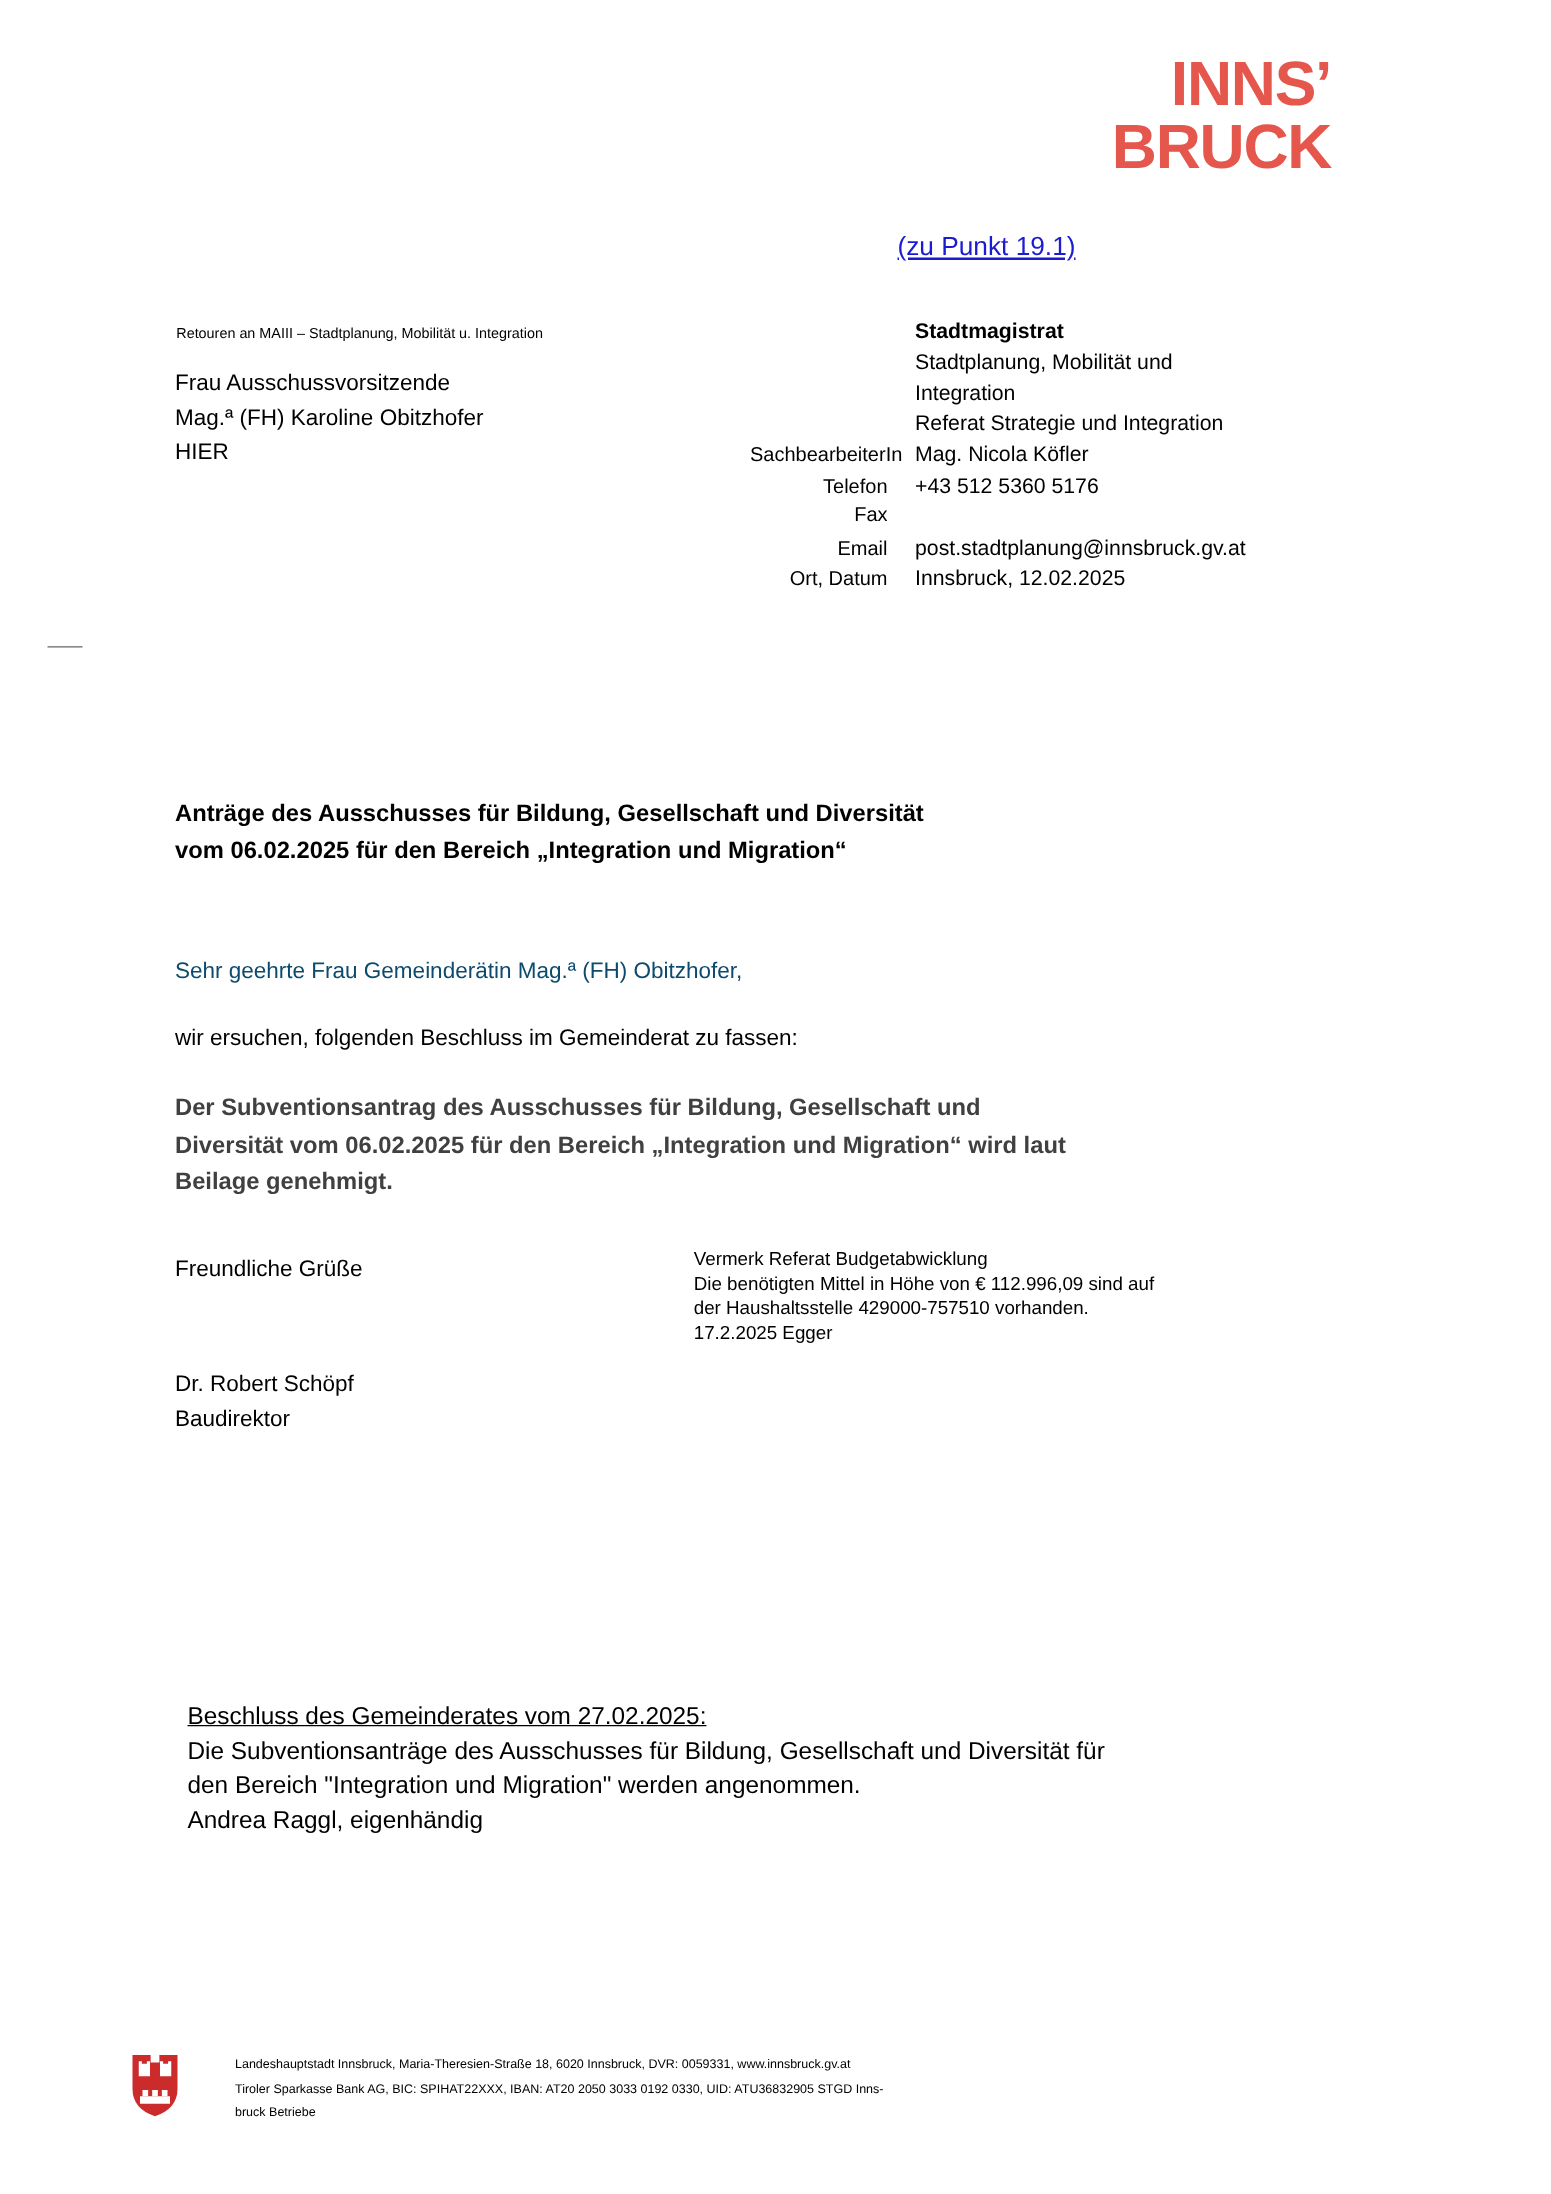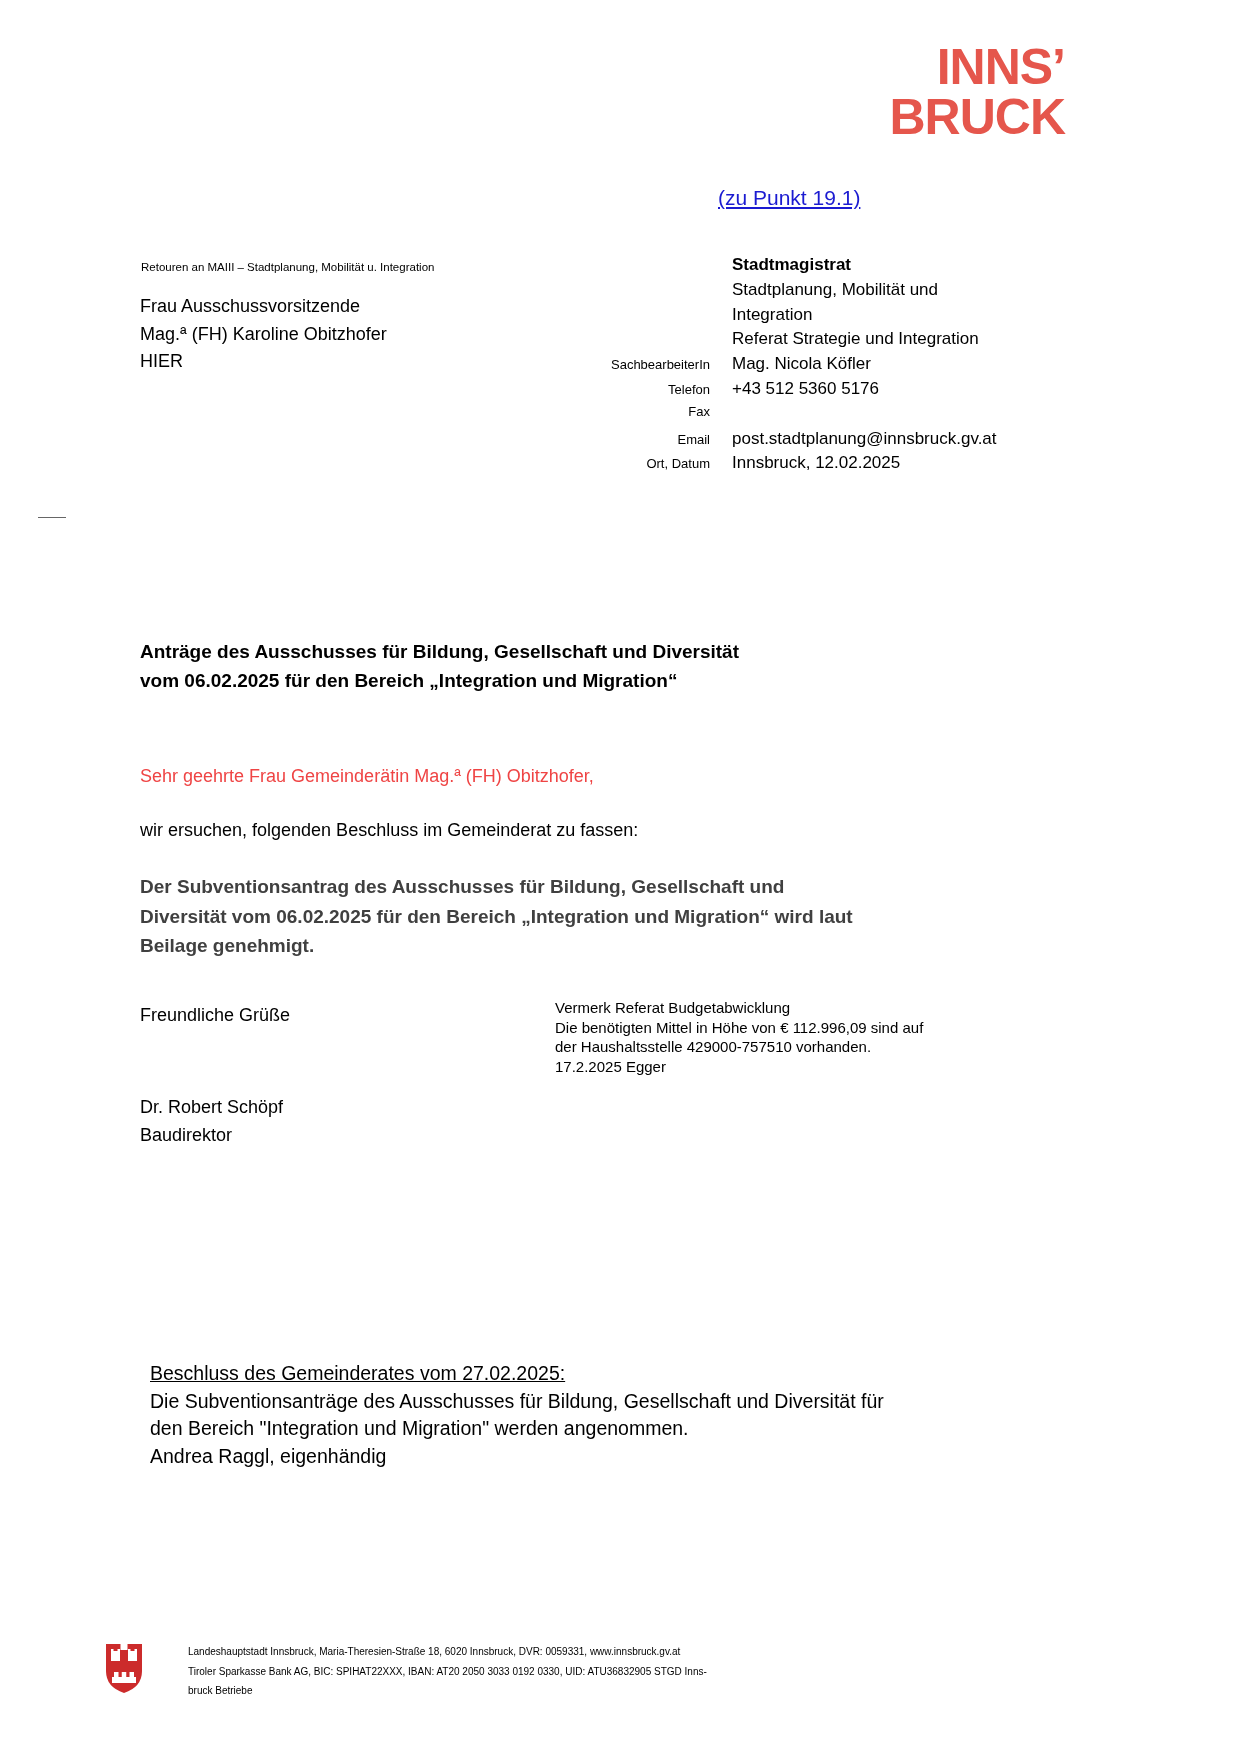--- a/index.html
+++ b/index.html
@@ -62,21 +62,21 @@
     width: 560px;
   }
   .sender-row {
     display: flex;
     align-items: baseline;
     min-height: 24.8px;
   }
   .sender-label {
     width: 110px;
     text-align: right;
-    font-size: 13px;
+    font-size: 16px;
     color: #000;
     flex: 0 0 110px;
   }
   .sender-value {
     margin-left: 22px;
     font-size: 17px;
     color: #000;
     white-space: nowrap;
   }
   .sender-value.bold { font-weight: bold; }
@@ -94,21 +94,21 @@
   .subject {
     left: 140px;
     top: 637px;
     font-size: 19px;
     font-weight: bold;
     line-height: 29px;
     color: #000;
   }
 
   
-  .salutation { left: 140px; top: 766px; font-size: 18px; color: #ef4444; text-align: center; }
+  .salutation { left: 140px; top: 766px; font-size: 18px; color: #0c4a6e; text-align: center; }
   .request    { left: 140px; top: 820px; font-size: 18px; color: #000; }
   .resolution {
     left: 140px;
     top: 872px;
     font-size: 19px;
     font-weight: bold;
     line-height: 29.5px;
     color: #404040;
   }
   .closing { left: 140px; top: 1005px; font-size: 18px; color: #000; }

